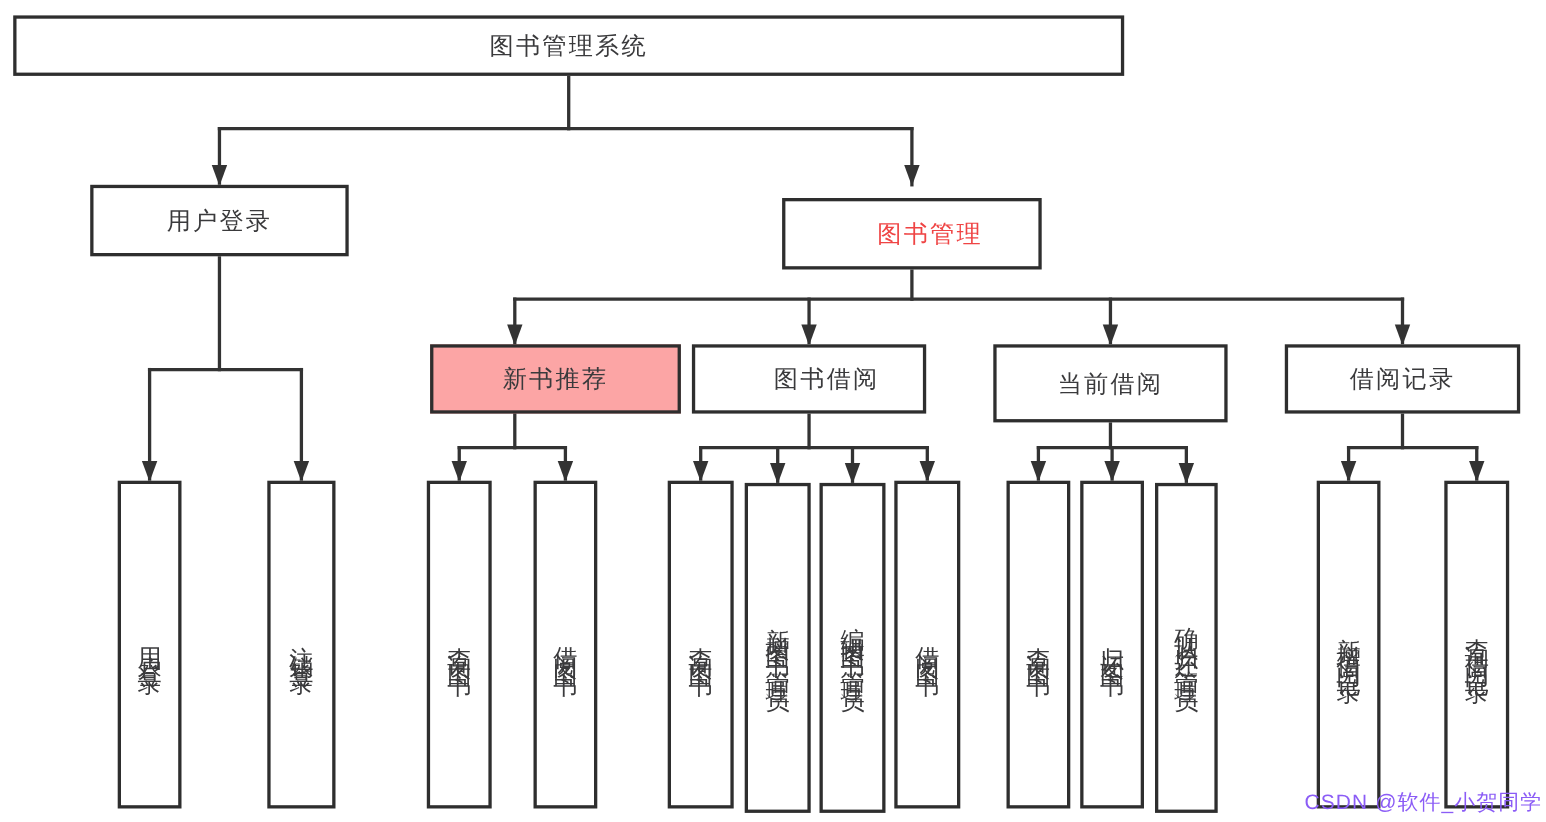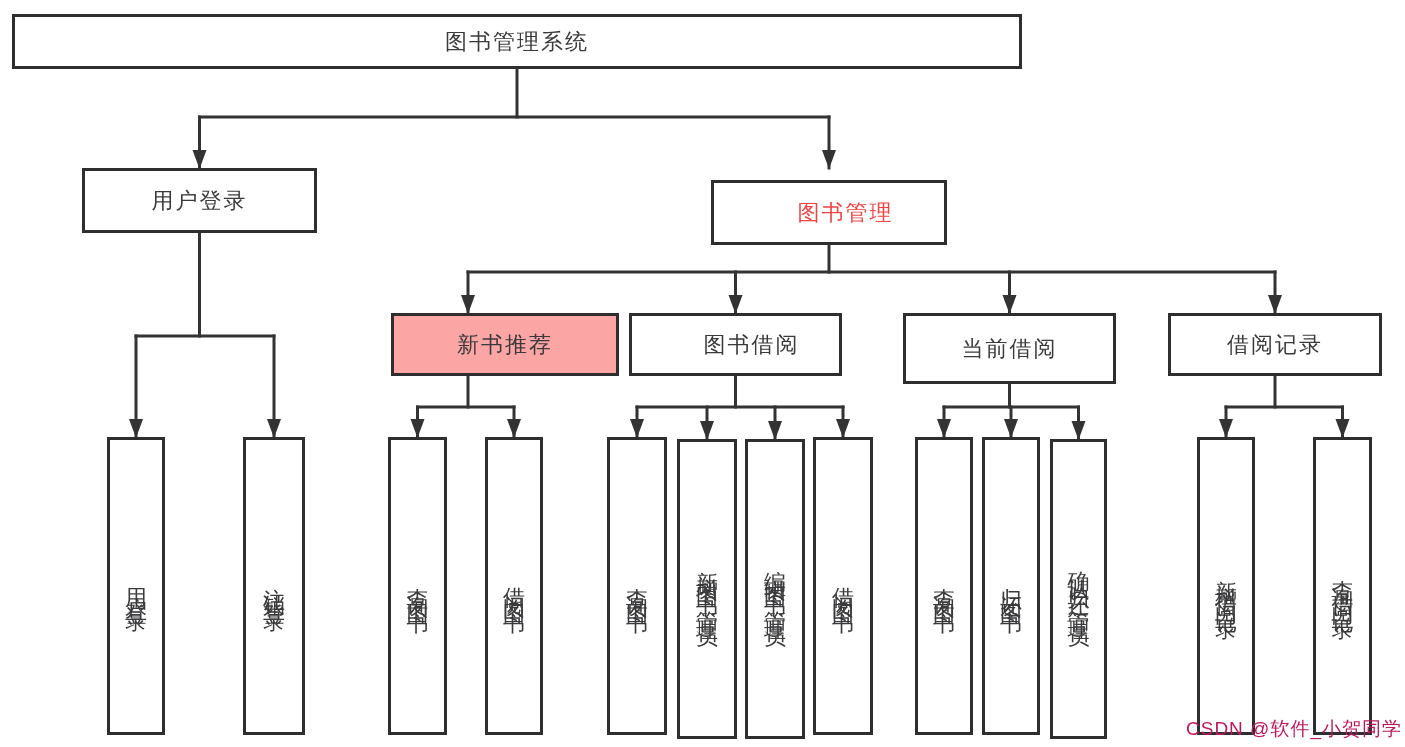--- a/index.html
+++ b/index.html
@@ -169,14 +169,14 @@
       <div class="node v" style="left: 1050px; top: 439px; width: 57px; height: 300px; border-color: rgb(46, 46, 46); background: rgb(255, 255, 255); color: rgb(58, 58, 60);">
         <span class="lbl">确认归还（管理员）</span>
       </div>
       <div class="node v" style="left: 1197px; top: 437px; width: 58px; height: 298px; border-color: rgb(46, 46, 46); background: rgb(255, 255, 255); color: rgb(58, 58, 60);">
         <span class="lbl">新增借阅记录</span>
       </div>
       <div class="node v" style="left: 1313px; top: 437px; width: 59px; height: 298px; border-color: rgb(46, 46, 46); background: rgb(255, 255, 255); color: rgb(58, 58, 60);">
         <span class="lbl">查询借阅记录</span>
       </div>
     </div>
-  <div id="watermark" style="color: #be185d;">CSDN @软件_小贺同学</div>
+  <div id="watermark" style="color: #8b5cf6;">CSDN @软件_小贺同学</div>
 </div>
 
 </body></html>

